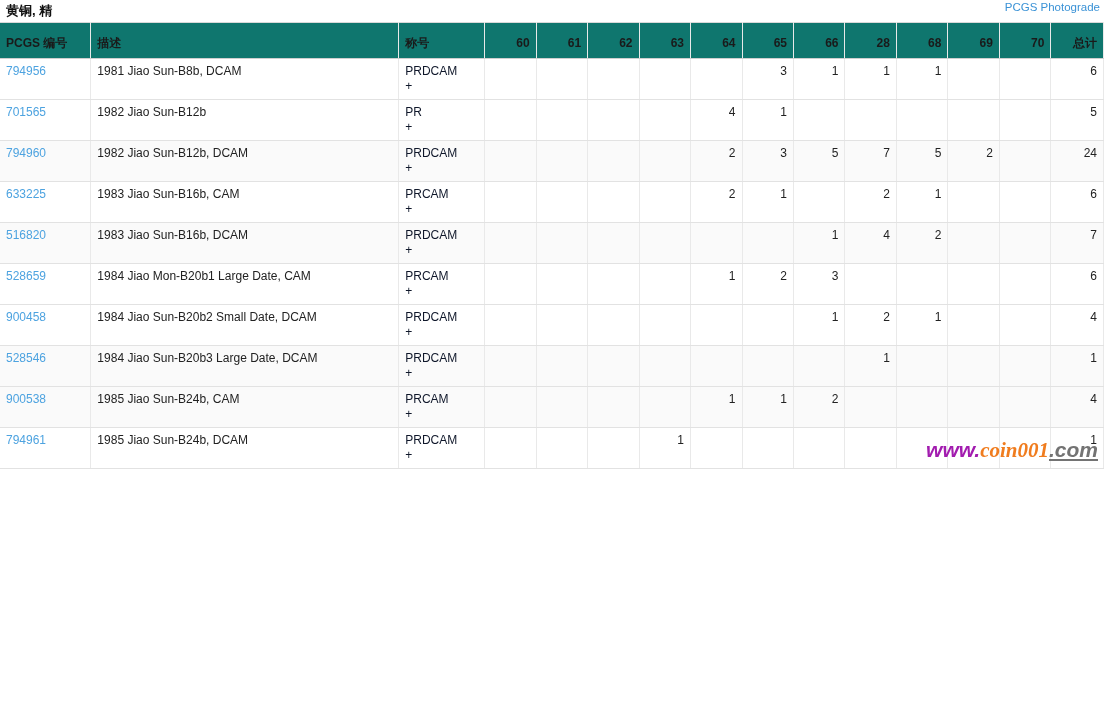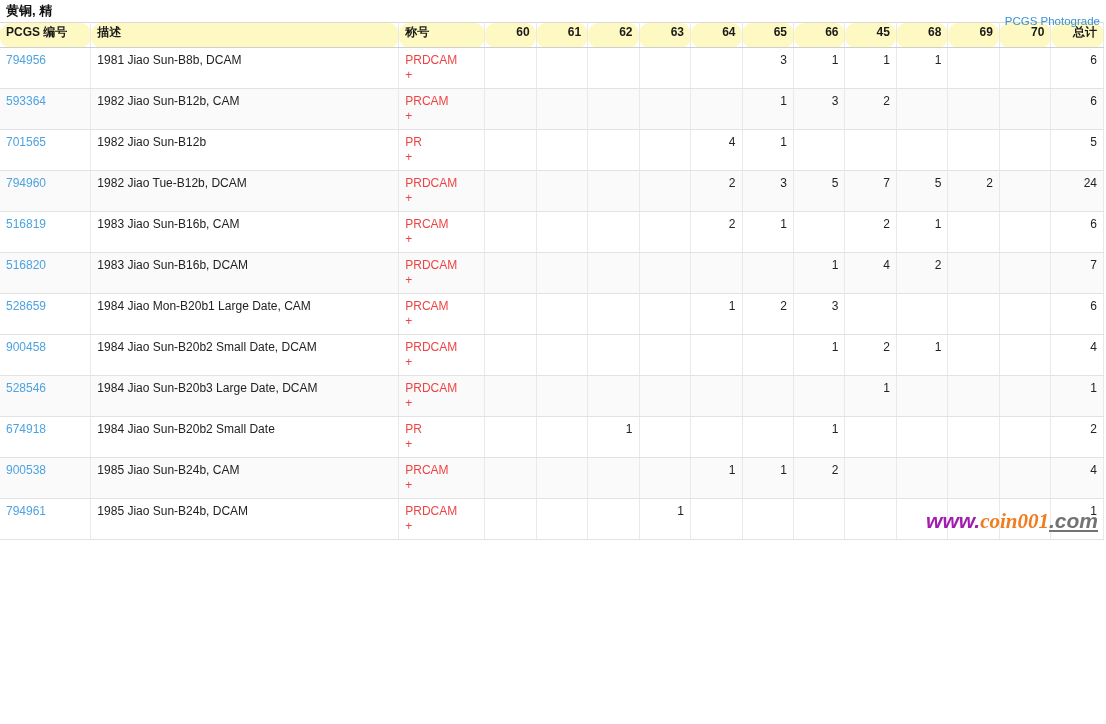--- a/index.html
+++ b/index.html
@@ -28,21 +28,21 @@
   }
   .page-title {
     font-size: 13px;
     font-weight: bold;
     color: #111111;
     line-height: 18px;
   }
   .photograde-link {
     position: absolute;
     right: 6px;
-    top: 15px;
+    top: 1px;
     font-size: 11.5px;
     color: #3a92d6;
     text-decoration: none;
   }
   table.grade-table {
     border-collapse: collapse;
     width: 1104px;
     table-layout: fixed;
     border-top: 1px solid #d9d9d9;
   }
@@ -53,25 +53,24 @@
     vertical-align: top;
     padding: 5px 6px 5px 6px;
     box-sizing: border-box;
     font-size: 12px;
     line-height: 15px;
   }
   table.grade-table th {
     border-bottom: 1px solid #cfcfcf;
     font-weight: bold;
     color: #1a1a1a;
-    padding-top: 2px;
+    padding-top: 13px;
     padding-bottom: 7px;
-    background: #fef9c3;
+    background: #0f766e;
     white-space: nowrap;
-    border-radius: 11px;
   }
   th.th-num, td.td-num {
     text-align: right;
   }
   th.th-left, td.td-left {
     text-align: left;
   }
   
   col.c-pcgs   { width: 90px; }
   col.c-desc   { width: 305px; }
@@ -83,21 +82,21 @@
     background: #fafafa;
   }
   td.td-pcgs a {
     color: #4da3e0;
     text-decoration: none;
   }
   td.td-desc {
     color: #222222;
   }
   td.td-desig {
-    color: #ef4444;
+    color: #0f172a;
   }
   td.td-desig .plus {
     display: block;
     line-height: 15px;
   }
   td.td-total {
     font-weight: normal;
   }
   .watermark {
     position: absolute;
@@ -148,21 +147,21 @@
         <th class="th-left">PCGS 编号</th>
         <th class="th-left">描述</th>
         <th class="th-left">称号</th>
         <th class="th-num">60</th>
         <th class="th-num">61</th>
         <th class="th-num">62</th>
         <th class="th-num">63</th>
         <th class="th-num">64</th>
         <th class="th-num">65</th>
         <th class="th-num">66</th>
-        <th class="th-num">45</th>
+        <th class="th-num">28</th>
         <th class="th-num">68</th>
         <th class="th-num">69</th>
         <th class="th-num">70</th>
         <th class="th-num">总计</th>
       </tr>
     </thead>
     <tbody>
 
       <tr>
         <td class="td-pcgs td-left"><a href="#">794956</a></td>
@@ -178,40 +177,20 @@
         <td class="td-num"></td>
         <td class="td-num">3</td>
         <td class="td-num">1</td>
         <td class="td-num">1</td>
         <td class="td-num">1</td>
         <td class="td-num"></td>
         <td class="td-num"></td>
         <td class="td-num td-total">6</td>
       </tr>
 
-      <tr class="row-alt">
-        <td class="td-pcgs td-left"><a href="#">593364</a></td>
-        <td class="td-desc td-left">1982 Jiao Sun-B12b, CAM</td>
-        <td class="td-desig td-left">
-          <span>PRCAM</span>
-          <span class="plus">+</span>
-        </td>
-        <td class="td-num"></td>
-        <td class="td-num"></td>
-        <td class="td-num"></td>
-        <td class="td-num"></td>
-        <td class="td-num"></td>
-        <td class="td-num">1</td>
-        <td class="td-num">3</td>
-        <td class="td-num">2</td>
-        <td class="td-num"></td>
-        <td class="td-num"></td>
-        <td class="td-num"></td>
-        <td class="td-num td-total">6</td>
-      </tr>
 
       <tr>
         <td class="td-pcgs td-left"><a href="#">701565</a></td>
         <td class="td-desc td-left">1982 Jiao Sun-B12b</td>
         <td class="td-desig td-left">
           <span>PR</span>
           <span class="plus">+</span>
         </td>
         <td class="td-num"></td>
         <td class="td-num"></td>
@@ -222,41 +201,41 @@
         <td class="td-num"></td>
         <td class="td-num"></td>
         <td class="td-num"></td>
         <td class="td-num"></td>
         <td class="td-num"></td>
         <td class="td-num td-total">5</td>
       </tr>
 
       <tr class="row-alt">
         <td class="td-pcgs td-left"><a href="#">794960</a></td>
-        <td class="td-desc td-left">1982 Jiao Tue-B12b, DCAM</td>
+        <td class="td-desc td-left">1982 Jiao Sun-B12b, DCAM</td>
         <td class="td-desig td-left">
           <span>PRDCAM</span>
           <span class="plus">+</span>
         </td>
         <td class="td-num"></td>
         <td class="td-num"></td>
         <td class="td-num"></td>
         <td class="td-num"></td>
         <td class="td-num">2</td>
         <td class="td-num">3</td>
         <td class="td-num">5</td>
         <td class="td-num">7</td>
         <td class="td-num">5</td>
         <td class="td-num">2</td>
         <td class="td-num"></td>
         <td class="td-num td-total">24</td>
       </tr>
 
       <tr>
-        <td class="td-pcgs td-left"><a href="#">516819</a></td>
+        <td class="td-pcgs td-left"><a href="#">633225</a></td>
         <td class="td-desc td-left">1983 Jiao Sun-B16b, CAM</td>
         <td class="td-desig td-left">
           <span>PRCAM</span>
           <span class="plus">+</span>
         </td>
         <td class="td-num"></td>
         <td class="td-num"></td>
         <td class="td-num"></td>
         <td class="td-num"></td>
         <td class="td-num">2</td>
@@ -347,40 +326,20 @@
         <td class="td-num"></td>
         <td class="td-num"></td>
         <td class="td-num"></td>
         <td class="td-num">1</td>
         <td class="td-num"></td>
         <td class="td-num"></td>
         <td class="td-num"></td>
         <td class="td-num td-total">1</td>
       </tr>
 
-      <tr>
-        <td class="td-pcgs td-left"><a href="#">674918</a></td>
-        <td class="td-desc td-left">1984 Jiao Sun-B20b2 Small Date</td>
-        <td class="td-desig td-left">
-          <span>PR</span>
-          <span class="plus">+</span>
-        </td>
-        <td class="td-num"></td>
-        <td class="td-num"></td>
-        <td class="td-num">1</td>
-        <td class="td-num"></td>
-        <td class="td-num"></td>
-        <td class="td-num"></td>
-        <td class="td-num">1</td>
-        <td class="td-num"></td>
-        <td class="td-num"></td>
-        <td class="td-num"></td>
-        <td class="td-num"></td>
-        <td class="td-num td-total">2</td>
-      </tr>
 
       <tr class="row-alt">
         <td class="td-pcgs td-left"><a href="#">900538</a></td>
         <td class="td-desc td-left">1985 Jiao Sun-B24b, CAM</td>
         <td class="td-desig td-left">
           <span>PRCAM</span>
           <span class="plus">+</span>
         </td>
         <td class="td-num"></td>
         <td class="td-num"></td>

